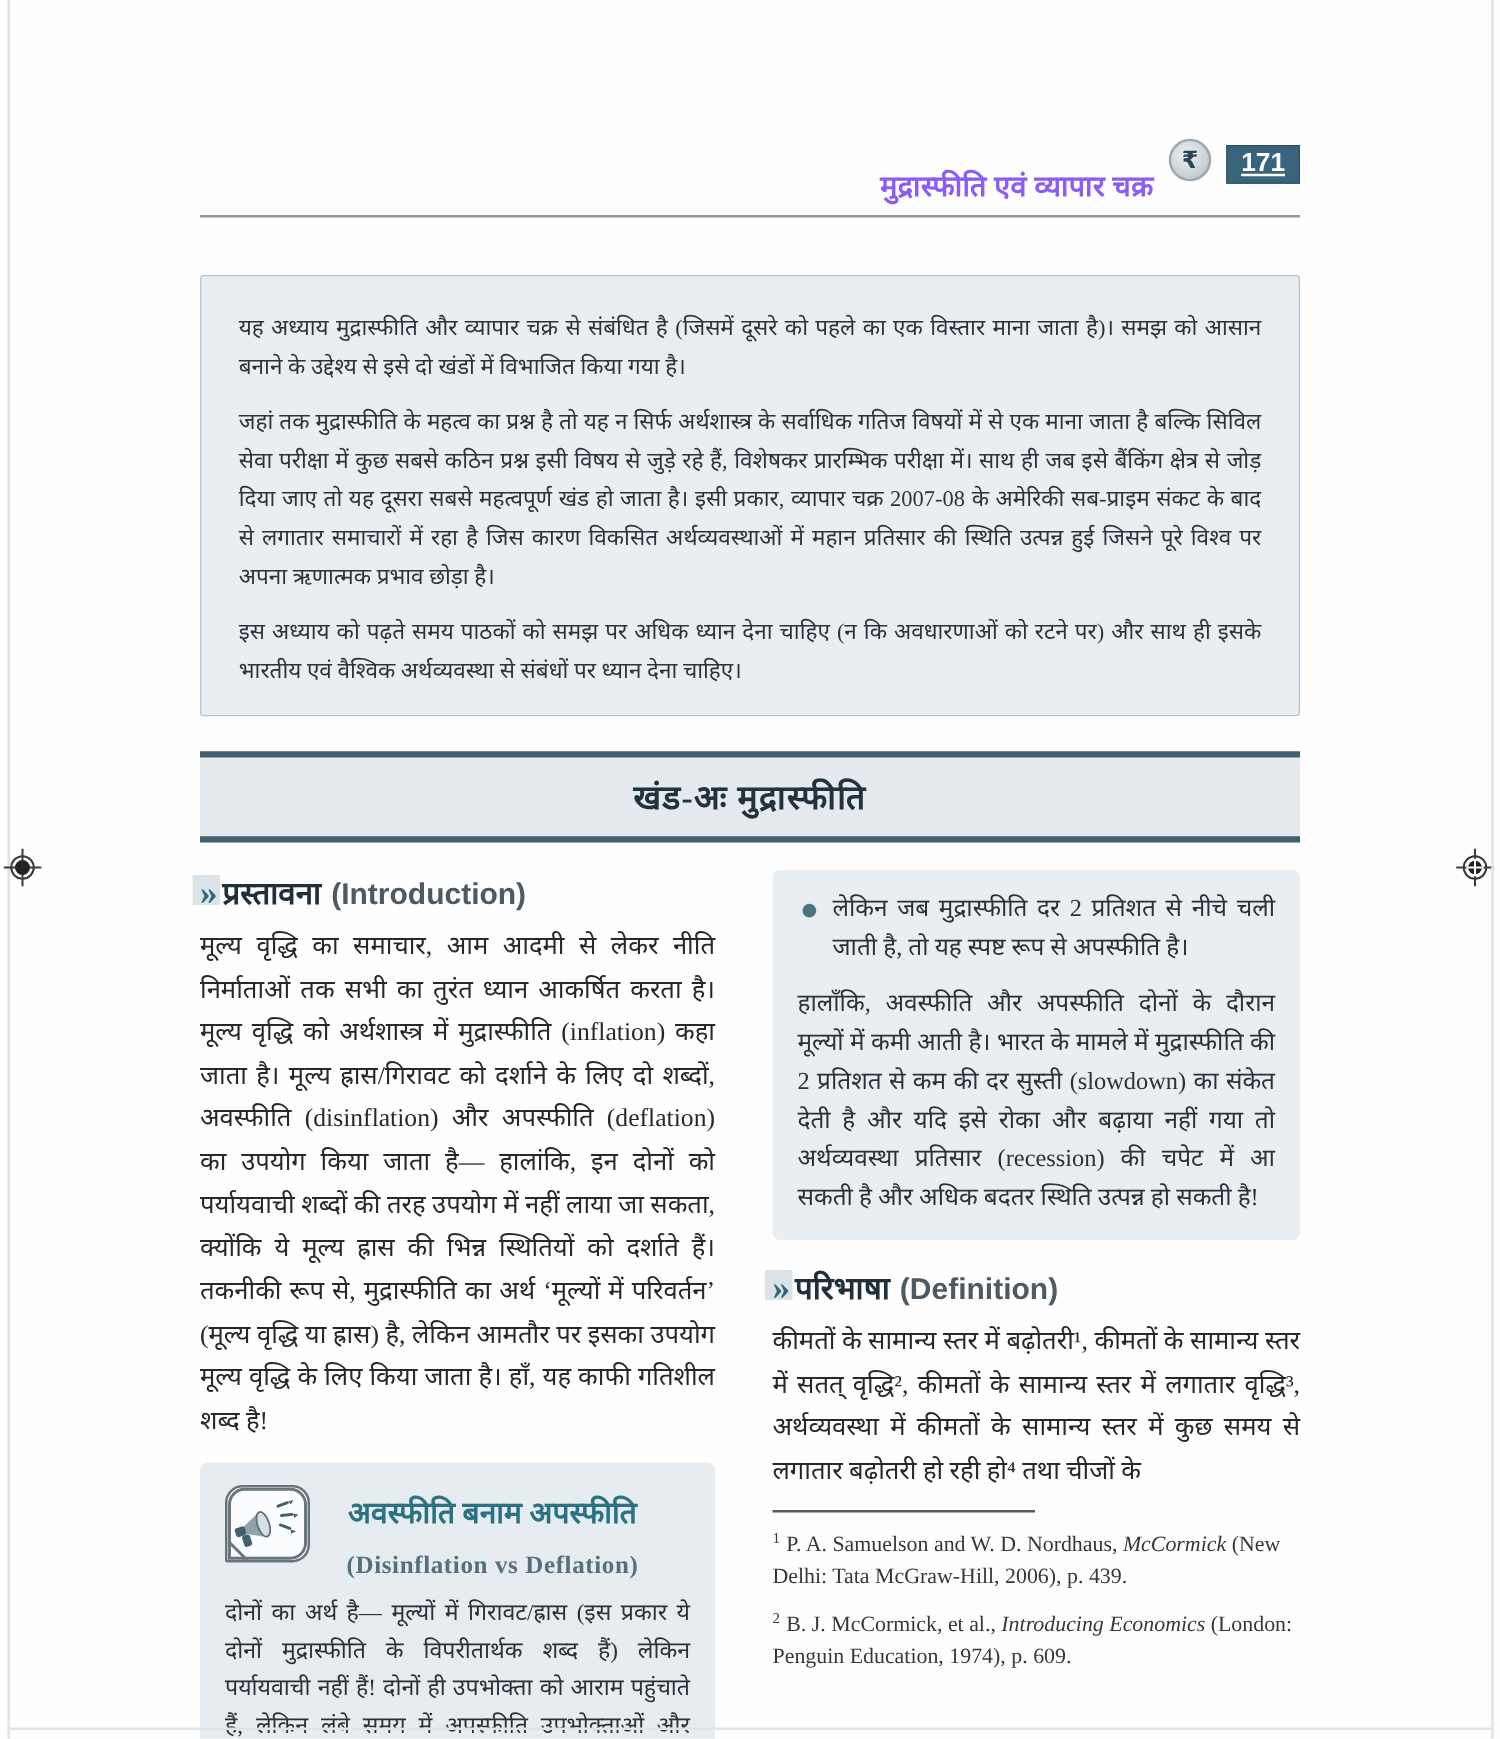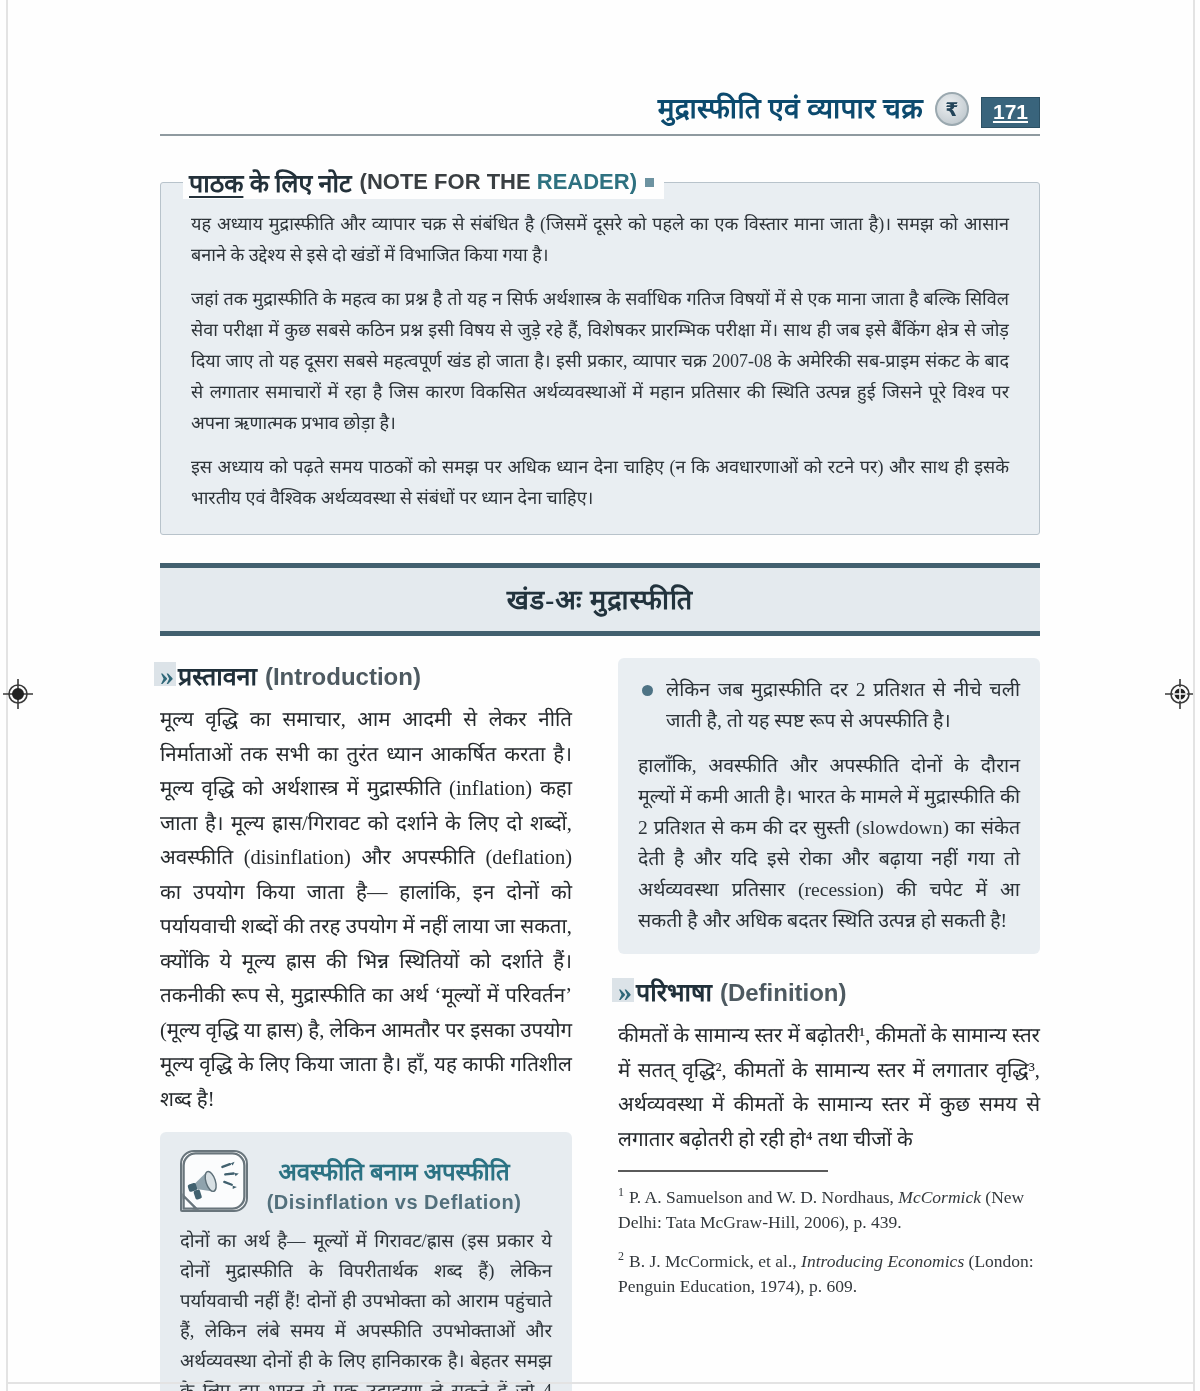--- a/index.html
+++ b/index.html
@@ -25,21 +25,21 @@
   .reg-mark.left{ left:2px; } .reg-mark.right{ right:4px; }
 
   .content{ position:absolute; left:160px; width:880px; top:88px; }
 
   
   .header-row{
     display:flex; justify-content:flex-end; align-items:center; gap:12px;
     border-bottom:2px solid #8f9aa0; padding-bottom:8px;
   }
   .running-title{
-    font-size:28px; font-weight:bold; color:#0c4a6e; letter-spacing:.3px;
+    font-size:23px; font-weight:bold; color:#8b5cf6; letter-spacing:.3px;margin-top:44px;
   }
   .coin{
     width:34px; height:34px; border-radius:50%;
     background:radial-gradient(circle at 40% 35%, #eceff1, #c6ced3 70%, #aab6bc);
     border:2px solid #9aa8af; display:flex; align-items:center; justify-content:center;
     font-family:"Liberation Sans","DejaVu Sans",sans-serif;
     font-weight:bold; font-size:19px; color:#24455a; margin-bottom:-4px;
   }
   .page-badge{
     background:#39647c; color:#ffffff; font-family:"Liberation Sans","DejaVu Sans",sans-serif;
@@ -115,21 +115,21 @@
     padding:18px 20px 16px;
   }
   .dis-head{ display:flex; gap:14px; align-items:flex-start; }
   .dis-icon{
     flex:none; width:68px; height:62px; background:#fbfcfd;
     border:2px solid #6b7densehsl; border:2px solid #69757c;
     border-radius:14px 14px 14px 2px;
   }
   .dis-titles{ flex:1; text-align:center; padding-right:26px; }
   .dis-title-hi{ font-size:24px; font-weight:bold; color:#2b7283; margin-top:4px; }
-  .dis-title-en{ font-family:Liberation Sans, sans-serif; font-size:20px; font-weight:bold; color:#53707c; margin-top:4px; letter-spacing:.5px; }
+  .dis-title-en{ font-family:Liberation Serif, serif; font-size:20px; font-weight:bold; color:#53707c; margin-top:16px; letter-spacing:.5px; }
   .dis-body{ margin-top:12px; font-size:18.5px; line-height:30px; text-align:justify; color:#2b3237; }
 
   
   .definition{ margin-top:20px; }
 
   
   .footnotes{ margin-top:14px; }
   .fn-rule{ width:210px; height:2px; background:#5a5a5a; margin-bottom:8px; }
   .footnote{
     font-size:17.5px; line-height:25px; color:#33383c; text-align:left; margin-bottom:9px;
@@ -159,25 +159,20 @@
 
     <div class="header-row">
       <span class="running-title">मुद्रास्फीति एवं व्यापार चक्र</span>
       <span class="coin">
         <span>₹</span>
       </span>
       <span class="page-badge">171</span>
     </div>
 
     <div class="note-box">
-      <div class="note-box-title">
-        <span class="note-title-hi"><span class="u">पाठक</span><span> के लिए नोट </span></span>
-        <span class="note-title-en"><span>(NOTE FOR THE </span><span class="accent">READER)</span></span>
-        <span class="note-title-sq"></span>
-      </div>
       <p>यह अध्याय मुद्रास्फीति और व्यापार चक्र से संबंधित है (जिसमें दूसरे को पहले का एक विस्तार माना जाता है)। समझ को आसान बनाने के उद्देश्य से इसे दो खंडों में विभाजित किया गया है।</p>
       <p>जहां तक मुद्रास्फीति के महत्व का प्रश्न है तो यह न सिर्फ अर्थशास्त्र के सर्वाधिक गतिज विषयों में से एक माना जाता है बल्कि सिविल सेवा परीक्षा में कुछ सबसे कठिन प्रश्न इसी विषय से जुड़े रहे हैं, विशेषकर प्रारम्भिक परीक्षा में। साथ ही जब इसे बैंकिंग क्षेत्र से जोड़ दिया जाए तो यह दूसरा सबसे महत्वपूर्ण खंड हो जाता है। इसी प्रकार, व्यापार चक्र 2007-08 के अमेरिकी सब-प्राइम संकट के बाद से लगातार समाचारों में रहा है जिस कारण विकसित अर्थव्यवस्थाओं में महान प्रतिसार की स्थिति उत्पन्न हुई जिसने पूरे विश्व पर अपना ऋणात्मक प्रभाव छोड़ा है।</p>
       <p>इस अध्याय को पढ़ते समय पाठकों को समझ पर अधिक ध्यान देना चाहिए (न कि अवधारणाओं को रटने पर) और साथ ही इसके भारतीय एवं वैश्विक अर्थव्यवस्था से संबंधों पर ध्यान देना चाहिए।</p>
     </div>
 
     <div class="section-band">
       <span>खंड-अः  मुद्रास्फीति</span>
     </div>
 
     <div class="columns">

